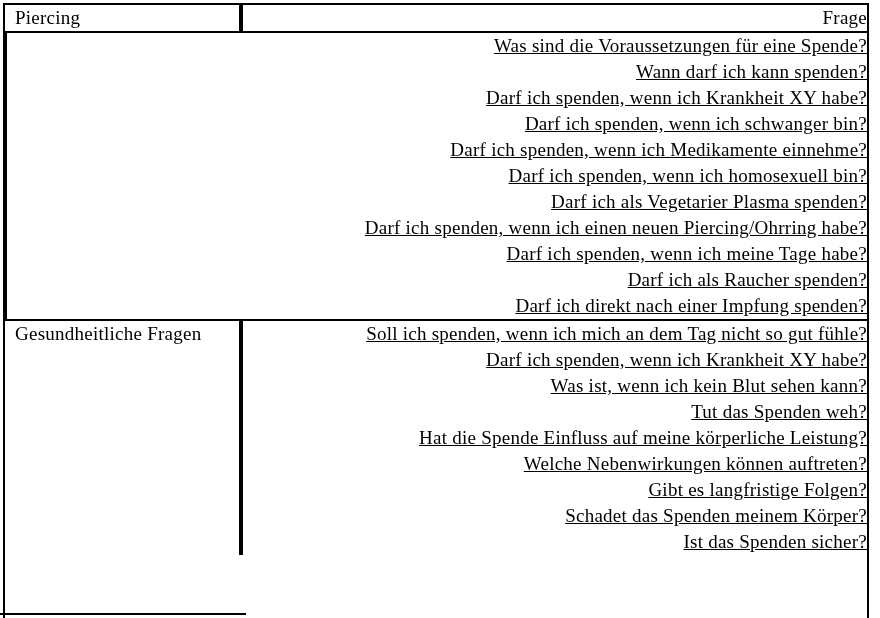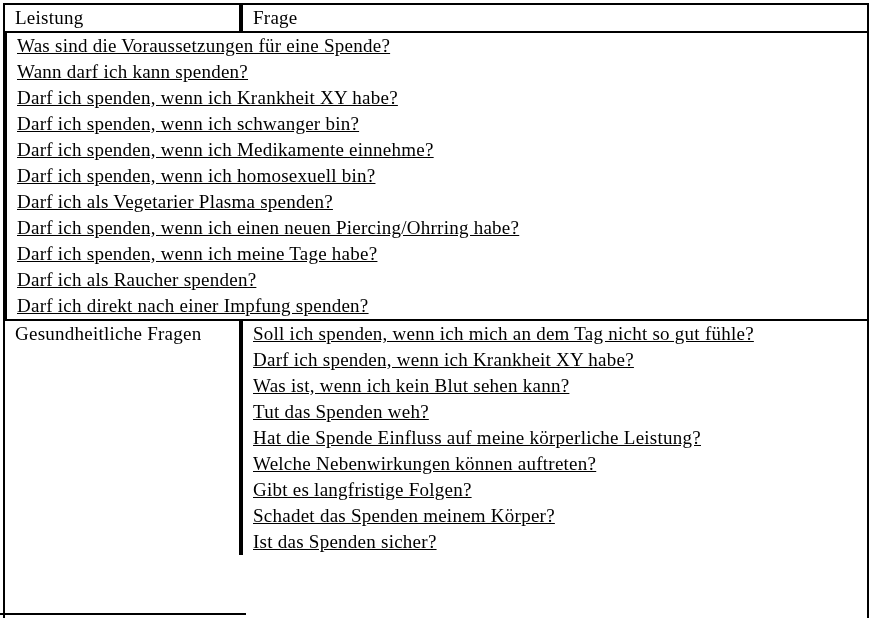--- a/index.html
+++ b/index.html
@@ -45,20 +45,21 @@
     line-height: 26px;
   }
   
   .q-col {
     flex: 1 1 auto;
     box-sizing: border-box;
     border-left: 2px solid #000000;
     margin-left: 0;
     padding-left: 10px;
     line-height: 26px;
+    text-align: right;
   }
   .q-line {
     height: 26px;
     line-height: 26px;
     white-space: nowrap;
     overflow: hidden;
     text-decoration: underline;
   }
   .cell-label {
     display: block;
@@ -76,21 +77,21 @@
     background: #000000;
   }
 </style>
 </head>
 <body>
 
 <div class="doc-table">
 
   <div class="t-row header-row">
     <div class="cat-cell">
-      <span class="cell-label">Leistung</span>
+      <span class="cell-label">Piercing</span>
     </div>
     <div class="q-col">
       <span class="cell-label">Frage</span>
     </div>
   </div>
 
   <div class="t-row section-row">
     <div class="q-col">
       <div class="q-line">Was sind die Voraussetzungen für eine Spende?</div>
       <div class="q-line">Wann darf ich kann spenden?</div>

